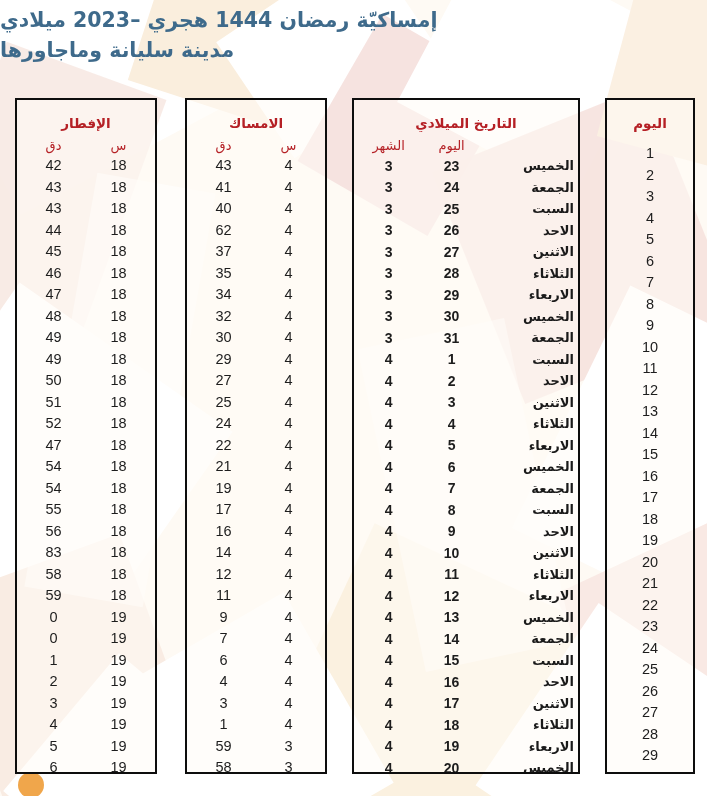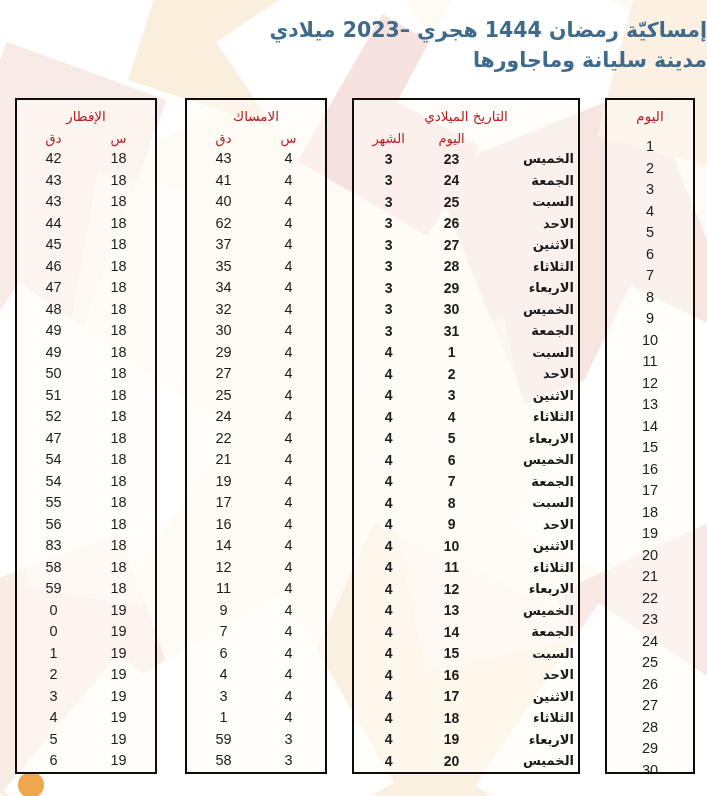--- a/index.html
+++ b/index.html
@@ -67,22 +67,22 @@
 
   
   #page {
     position: relative;
     z-index: 2;
     width: 707px;
     height: 796px;
   }
 
   #header {
-    text-align: right;
-    padding-top: 16px;
+    text-align: left;
+    padding-top: 6px;
   }
   #title-main {
     font-size: 20.5px;
     font-weight: bold;
     color: #3e6a8b;
     line-height: 1.45;
     letter-spacing: 0;
   }
   #title-sub {
     font-size: 20.5px;
@@ -110,23 +110,23 @@
     overflow: hidden;
   }
   .tbox.c-day   { right: 12px;  width: 90px;  }
   .tbox.c-greg  { right: 127px; width: 228px; }
   .tbox.c-imsak { right: 380px; width: 142px; }
   .tbox.c-iftar { right: 550px; width: 142px; }
 
   .tbox-head {
     text-align: center;
     color: #b52025;
-    font-weight: normal;
+    font-weight: bold;
     font-size: 13.5px;
-    padding-top: 9px;
+    padding-top: 16px;
     line-height: 1.1;
   }
   .subhead-row {
     display: flex;
     flex-direction: row;
     margin-top: 7px;
     padding: 0 4px;
   }
   .subhead-row .sh {
     flex: 1 1 0;

